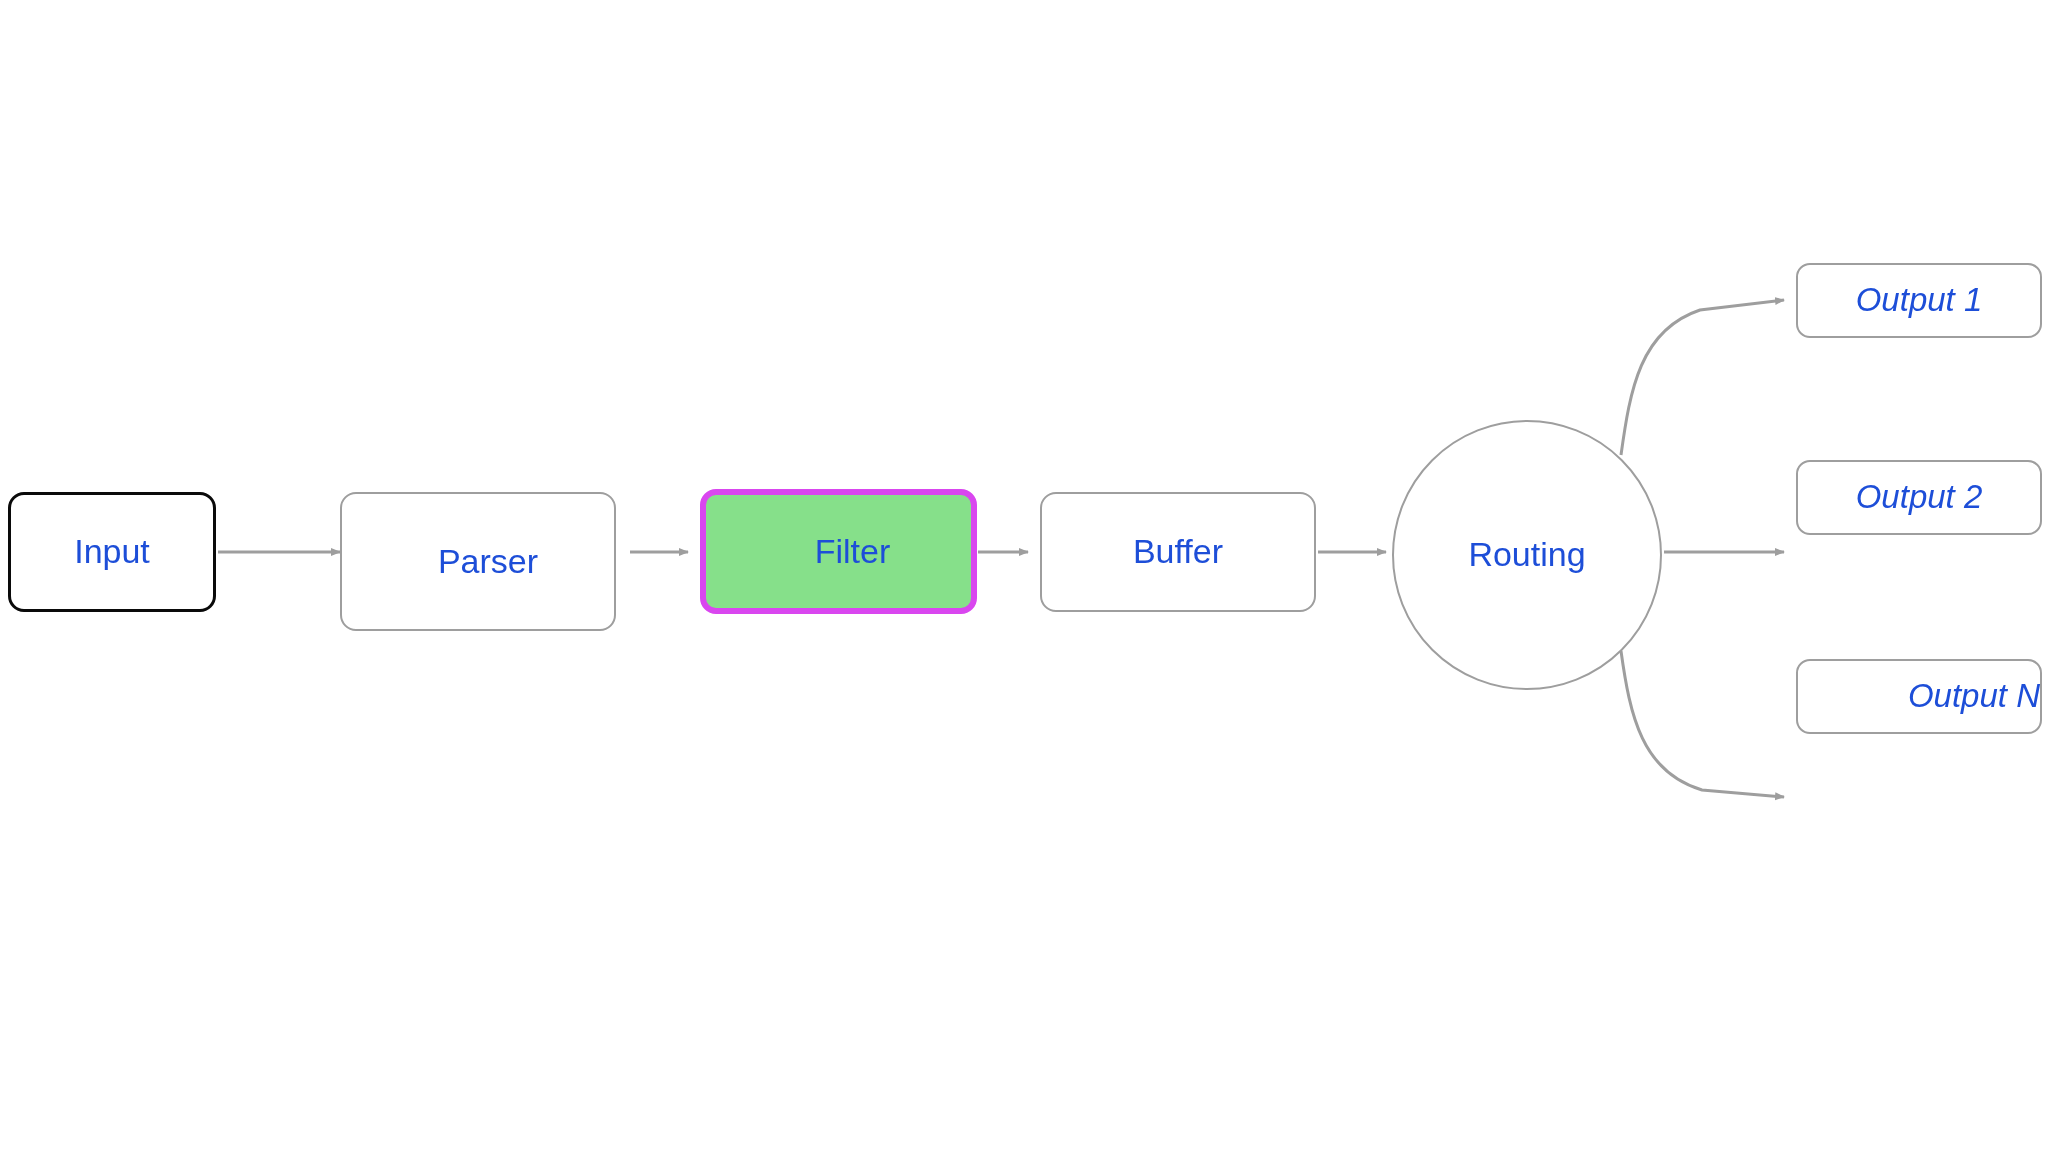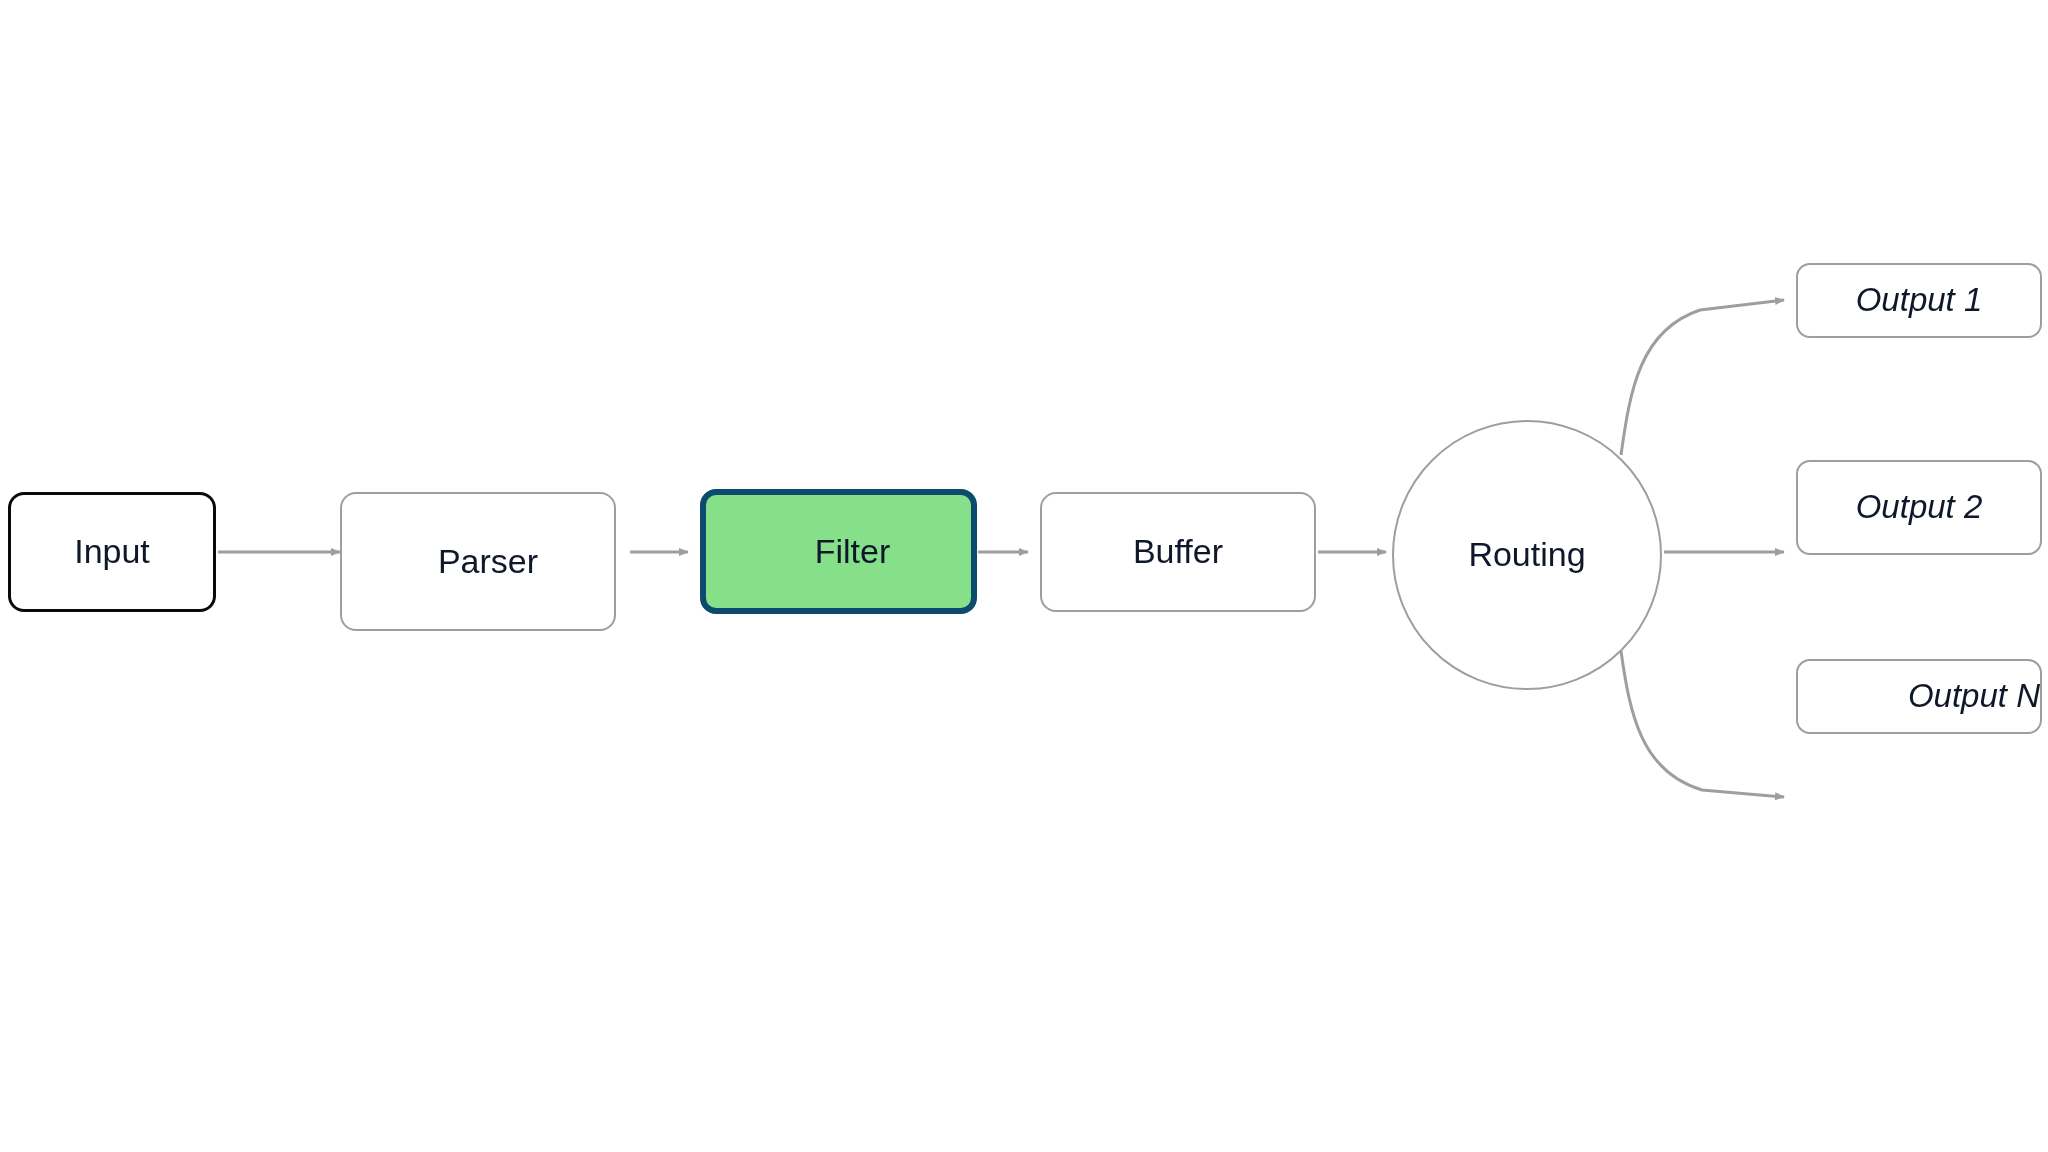--- a/index.html
+++ b/index.html
@@ -27,40 +27,40 @@
     height: 1152px;
     pointer-events: none;
   }
   .node {
     position: absolute;
     box-sizing: border-box;
     display: flex;
     align-items: center;
     justify-content: center;
     background: #ffffff;
-    color: #0f172a;
+    color: #1d4ed8;
     text-align: center;
     line-height: 1.1;
   }
   .node-label {
     display: block;
     white-space: nowrap;
   }
 
   
   .box {
     border-radius: 16px;
     border: 2px solid #9e9e9e;
     font-size: 34px;
   }
   .box.strong {
     border: 3px solid #0a0a0a;
   }
   .box.highlight {
-    border: 6px solid #0c4a6e;
+    border: 6px solid #d946ef;
     background: #86e08a;
     padding-left: 28px;
   }
 
   
   .circle {
     border-radius: 50%;
     border: 2px solid #9e9e9e;
     font-size: 34px;
   }
@@ -73,21 +73,21 @@
     font-style: italic;
   }
 
   
   #node-input    { left: 8px;    top: 492px; width: 208px;  height: 120px; text-align: right; }
   #node-parser   { left: 340px;  top: 492px; width: 276px;  height: 139px; padding-left: 20px; }
   #node-filter   { left: 700px;  top: 489px; width: 277px;  height: 125px; }
   #node-buffer   { left: 1040px; top: 492px; width: 276px;  height: 120px; }
   #node-routing  { left: 1392px; top: 420px; width: 270px;  height: 270px; }
   #node-output1  { left: 1796px; top: 263px; width: 246px;  height: 75px; }
-  #node-output2  { left: 1796px; top: 460px; width: 246px;  height: 95px; }
+  #node-output2  { left: 1796px; top: 460px; width: 246px;  height: 75px; }
   #node-outputn  { left: 1796px; top: 659px; width: 246px;  height: 75px; justify-content: flex-end; }
 </style>
 </head>
 <body>
 
 <div id="canvas">
 
   <svg id="edge-layer" viewBox="0 0 2048 1152" width="2048" height="1152" xmlns="http://www.w3.org/2000/svg">
     <defs>
       <marker id="arrow" markerWidth="10" markerHeight="10" refX="9" refY="4" orient="auto" markerUnits="userSpaceOnUse">

